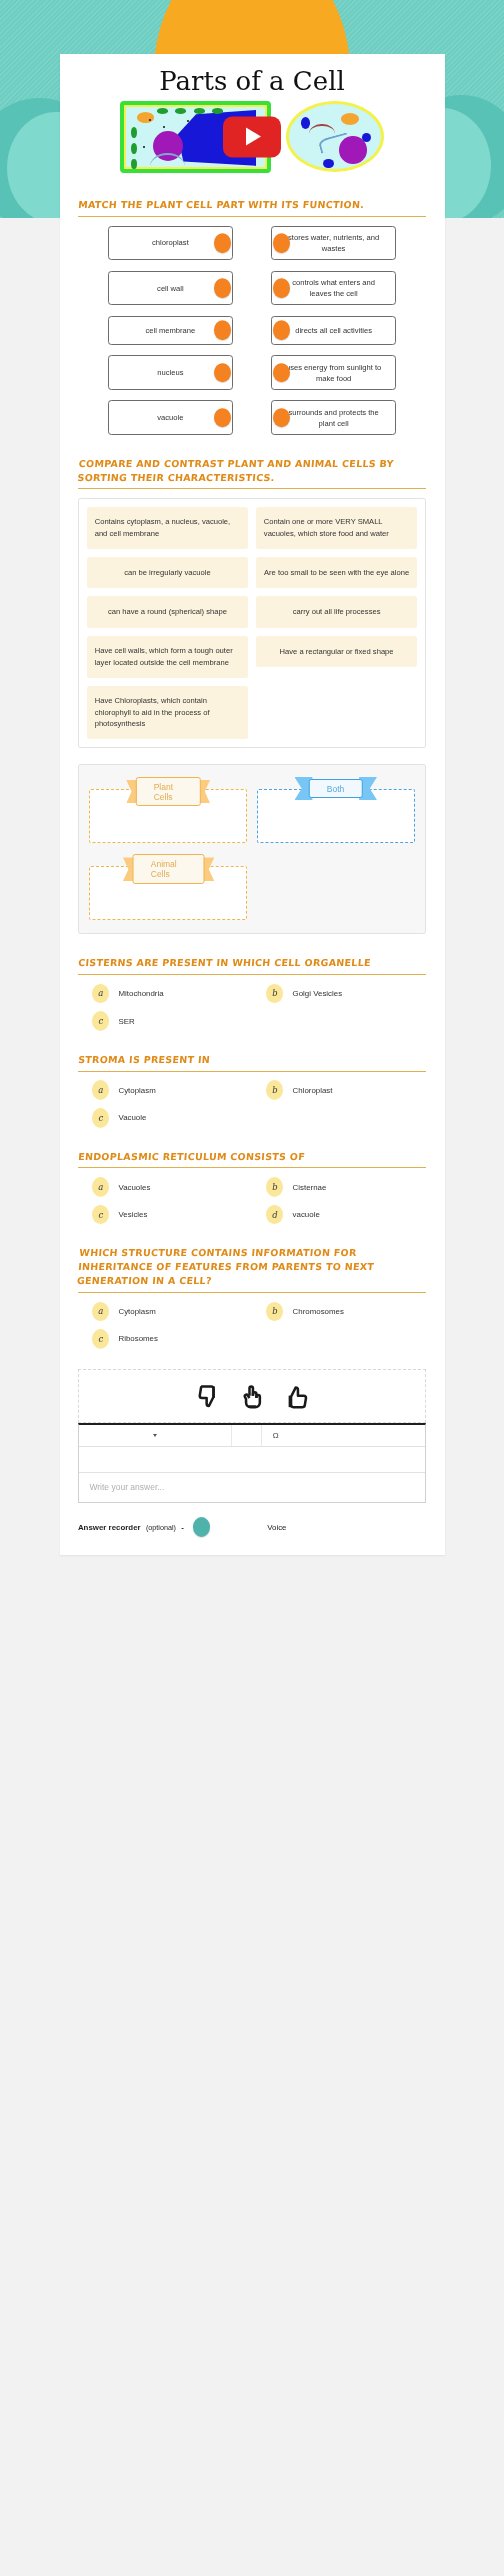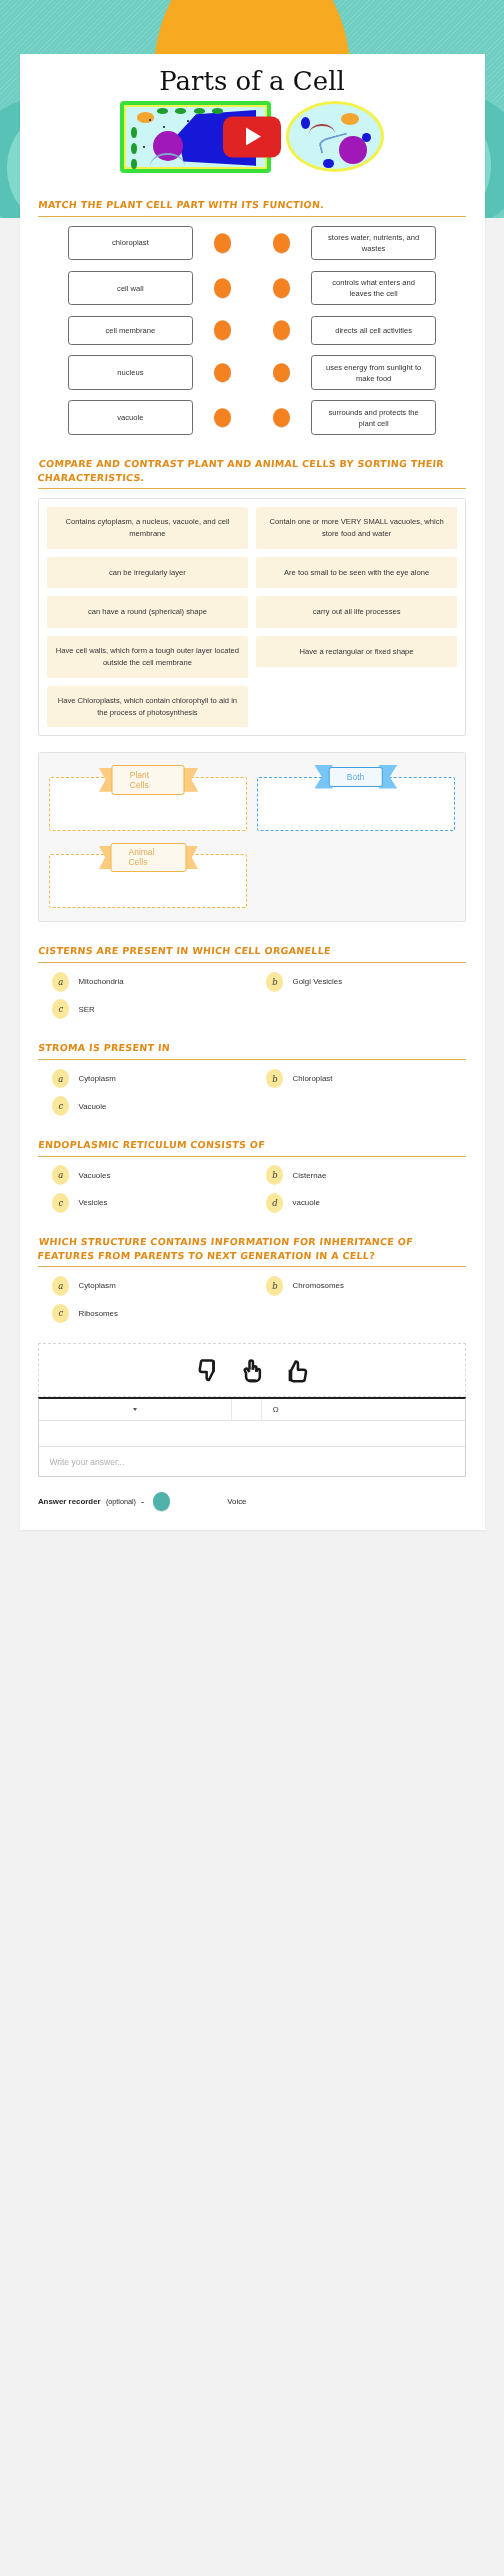--- a/index.html
+++ b/index.html
@@ -57,21 +57,21 @@
     font-weight: bold;
     font-size: 19.7px;
     letter-spacing: 1.3px;
     color: #fcdd5a;
     transform: skewX(-4deg);
   }
 
   
   .card {
     position: relative;
-    width: 465px;
+    width: 385px;
     margin: -164px auto 0;
     background: #ffffff;
     z-index: 10;
     padding-bottom: 11.8px;
     box-shadow: 0 0.7px 2px rgba(0,0,0,0.07);
   }
 
   
   .video-block {
     position: relative;
@@ -275,21 +275,21 @@
     display: flex;
     gap: 7.9px;
   }
   .sort-col { width: 50%; display: flex; flex-direction: column; gap: 7.9px; }
   .sort-card {
     background: #fcf3de;
     border-radius: 2.6px;
     font-size: 7.6px;
     color: #333;
     line-height: 1.55;
-    text-align: center;
+    text-align: left;
     padding: 9.2px 7.9px;
     min-height: 31.5px;
     display: flex;
     align-items: center;
     justify-content: center;
   }
 
   
   .dropzone-panel {
     border: 0.7px solid #e2e2e2;
@@ -567,21 +567,21 @@
     </div>
   </div>
 
   <div class="section">
     <div class="section-heading">COMPARE AND CONTRAST PLANT AND ANIMAL CELLS BY SORTING THEIR CHARACTERISTICS.</div>
     <div class="section-rule"></div>
 
     <div class="sort-panel">
       <div class="sort-col">
         <div class="sort-card">Contains cytoplasm, a nucleus, vacuole, and cell membrane</div>
-        <div class="sort-card">can be irregularly layer</div>
+        <div class="sort-card">can be irregularly vacuole</div>
         <div class="sort-card">can have a round (spherical) shape</div>
         <div class="sort-card">Have cell walls, which form a tough outer layer located outside the cell membrane</div>
         <div class="sort-card">Have Chloroplasts, which contain chlorophyll to aid in the process of photosynthesis</div>
       </div>
       <div class="sort-col">
         <div class="sort-card">Contain one or more VERY SMALL vacuoles, which store food and water</div>
         <div class="sort-card">Are too small to be seen with the eye alone</div>
         <div class="sort-card">carry out all life processes</div>
         <div class="sort-card">Have a rectangular or fixed shape</div>
       </div>

